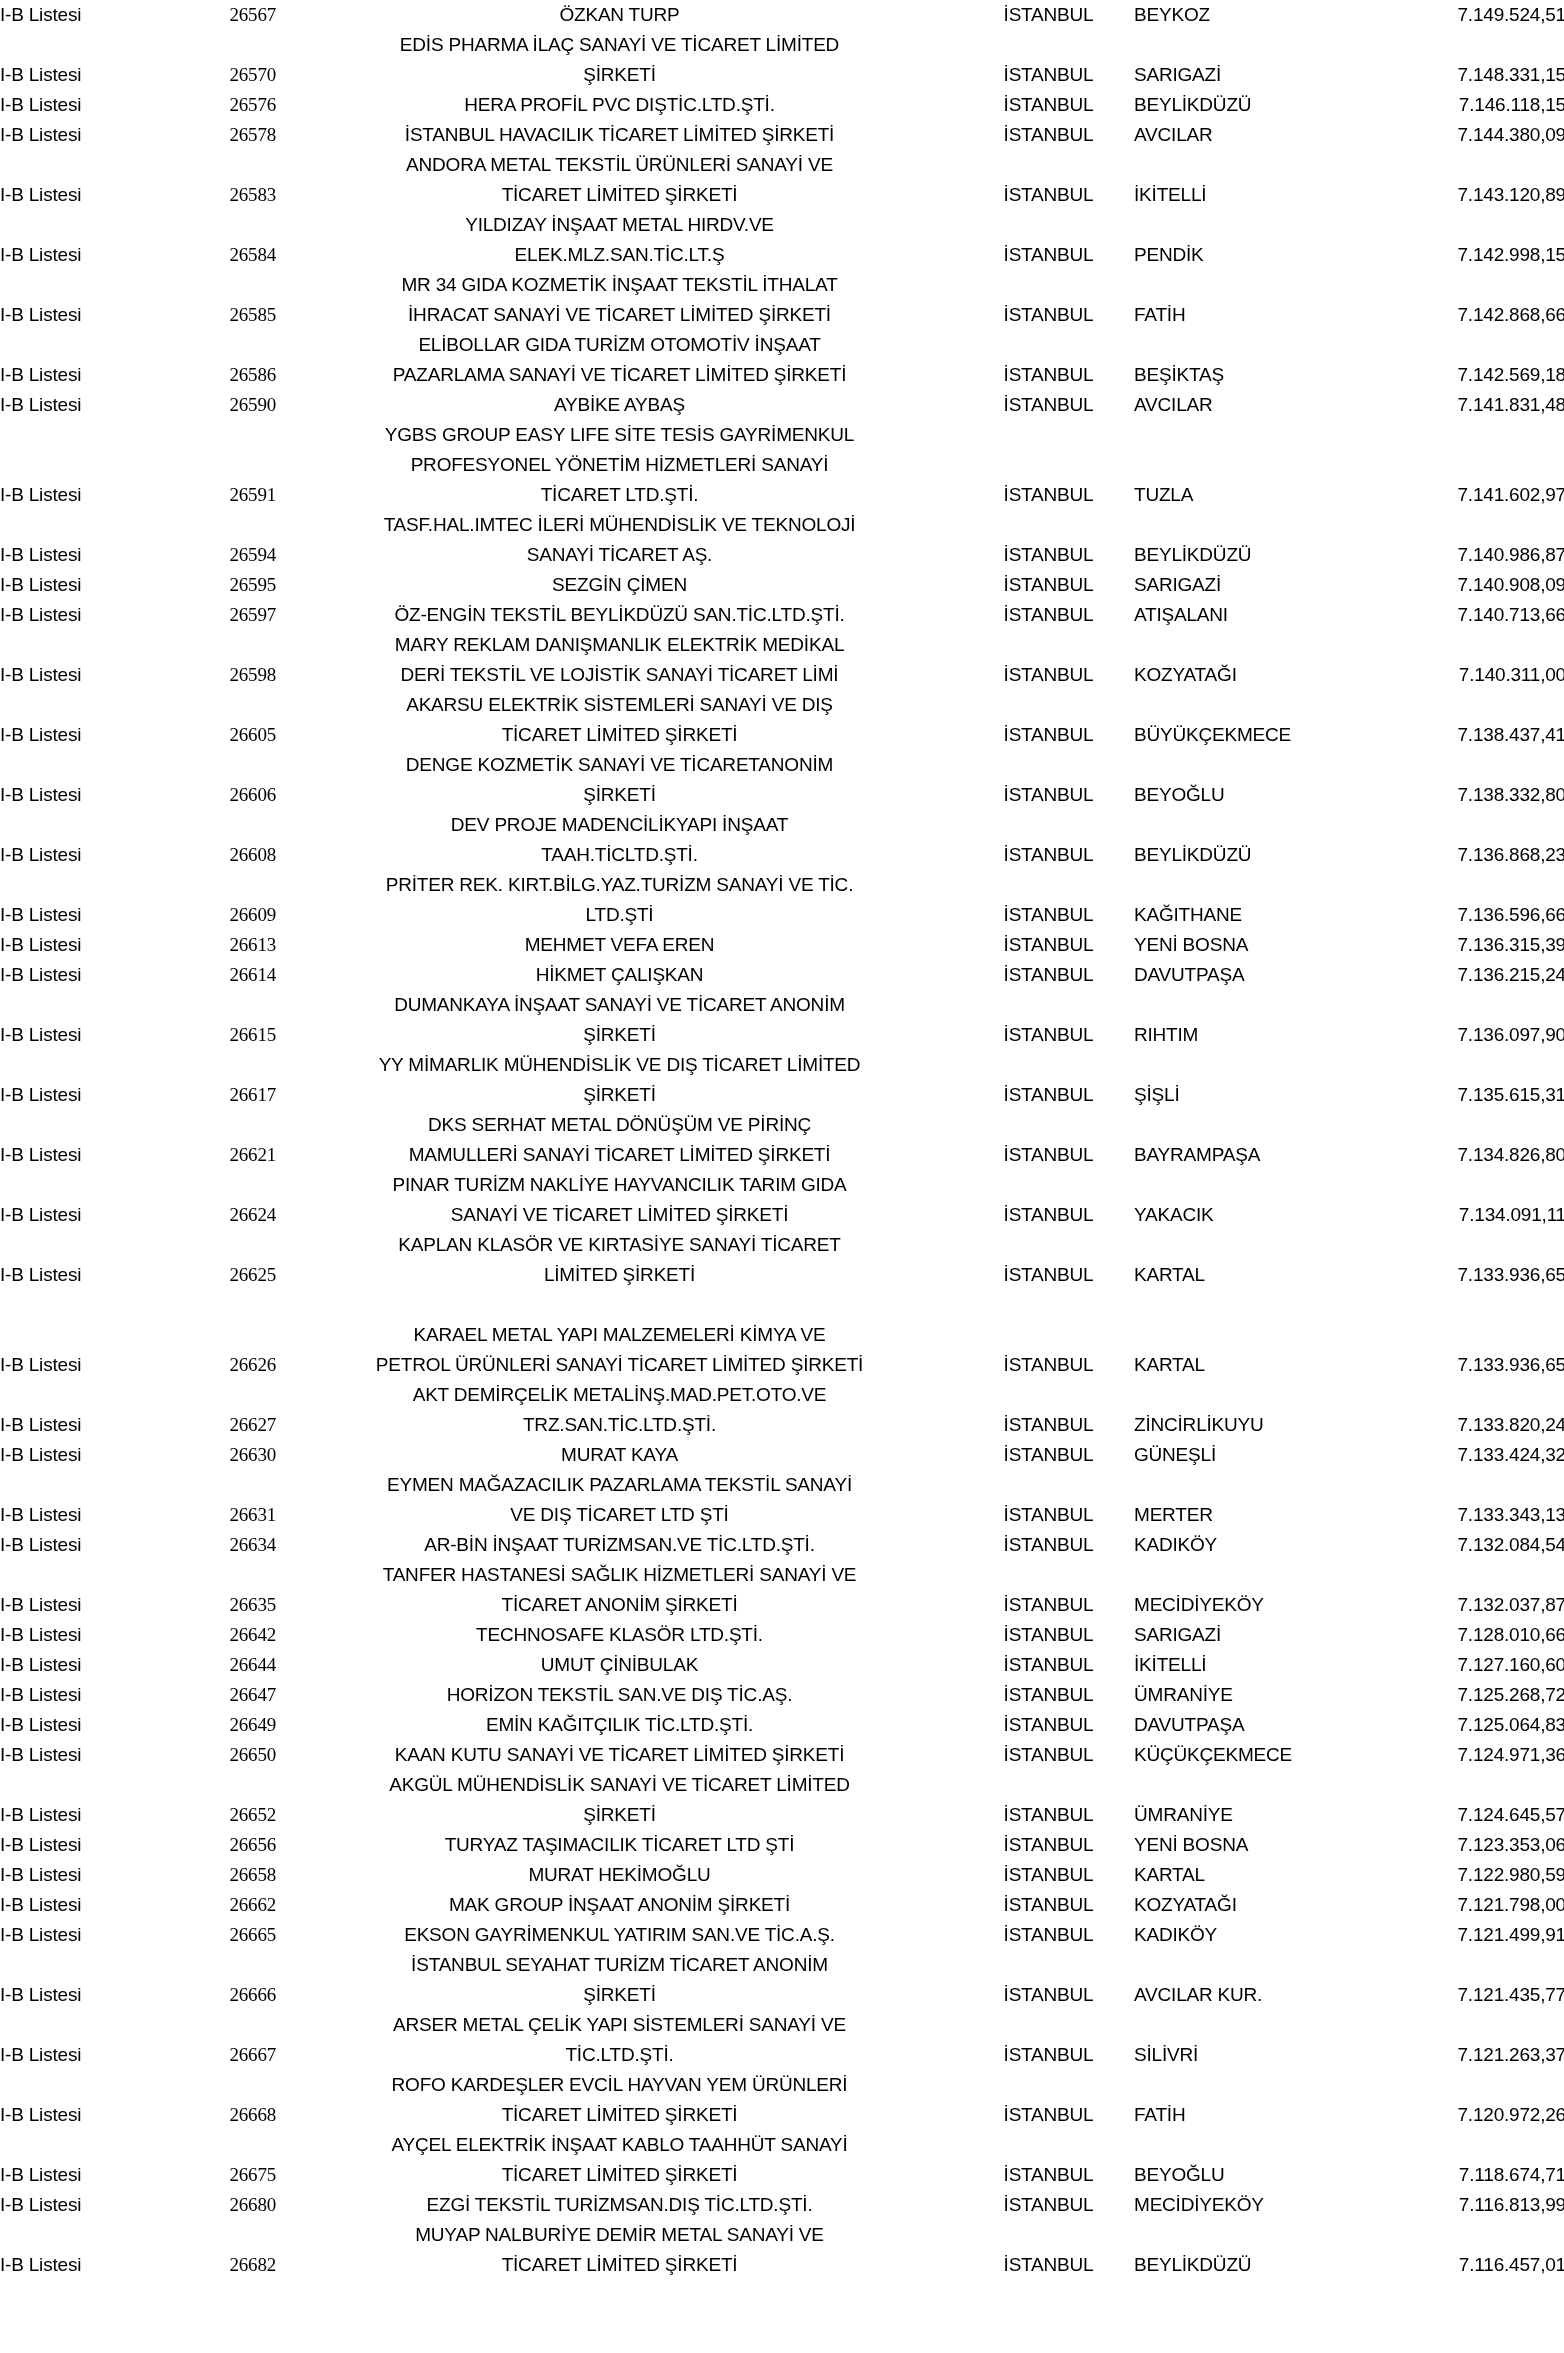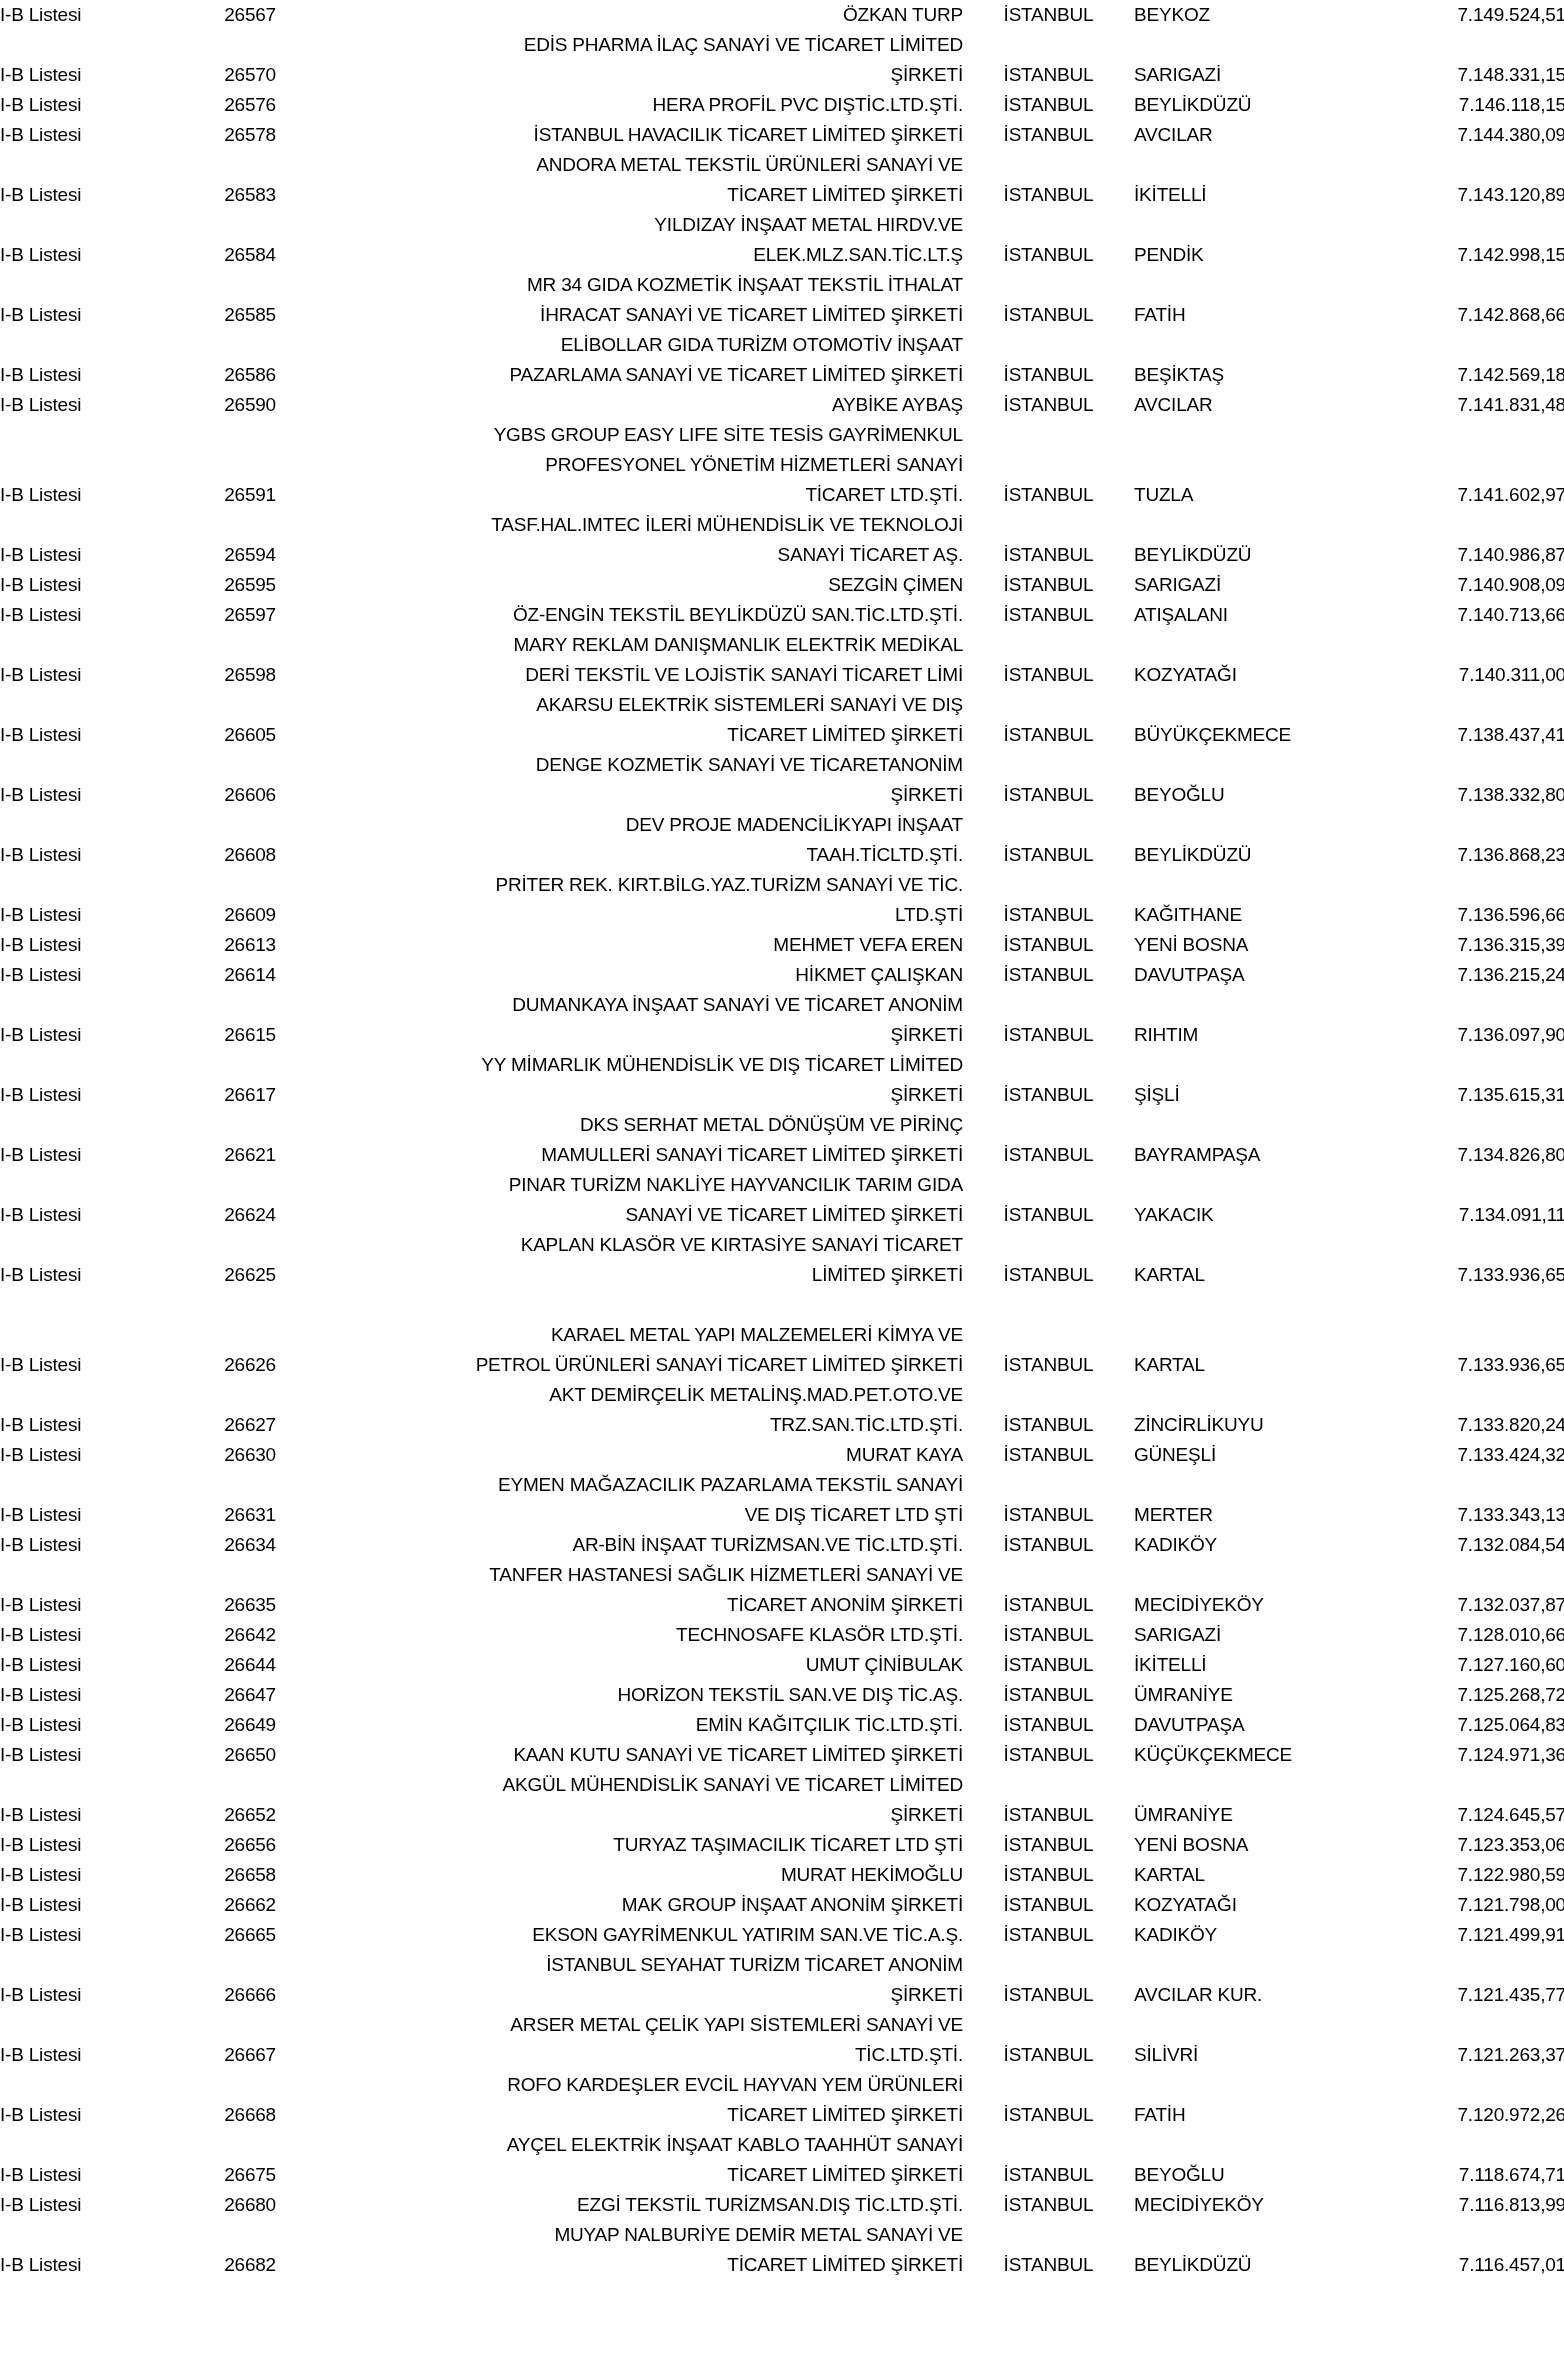--- a/index.html
+++ b/index.html
@@ -44,23 +44,24 @@
   col.c-city   { width: 171px; }
   col.c-dist   { width: 266px; }
   col.c-amt    { width: 166px; }
 
   td.list-cell {
     padding-left: 3.1px;
   }
   td.no-cell {
     text-align: right;
     padding-right: 7.7px;
+    font-family: Liberation Serif, serif;
   }
   td.name-cell {
-    text-align: right;
+    text-align: center;
   }
   td.city-cell {
     padding-left: 3.1px;
     text-align: center;
   }
   td.dist-cell {
     padding-left: 3.1px;
   }
   td.amt-cell {
     text-align: right;

